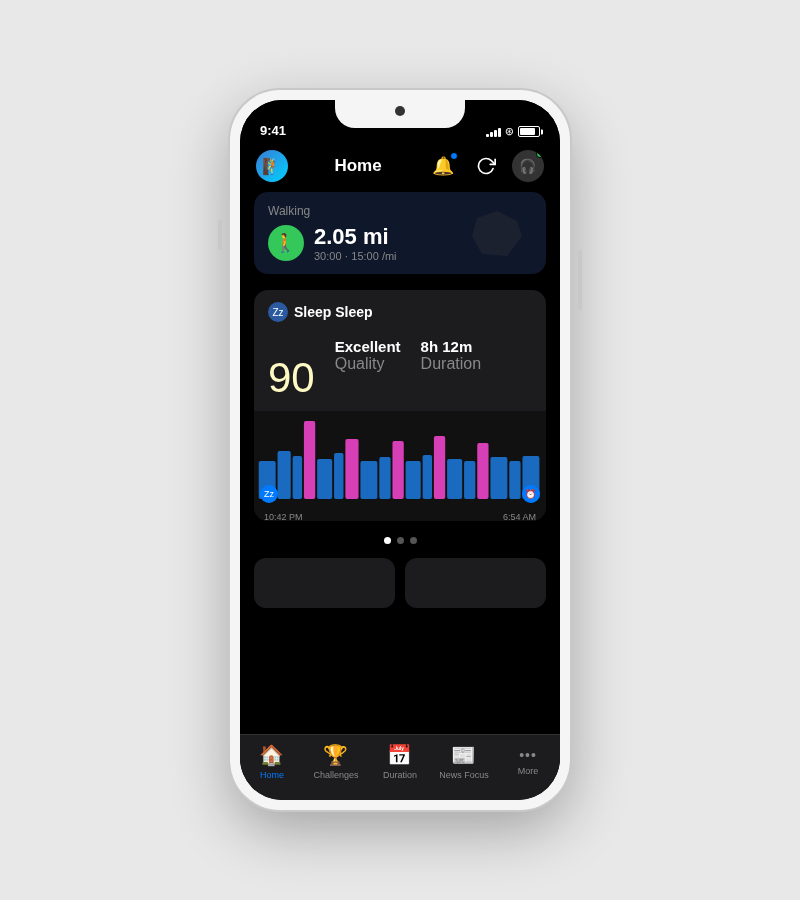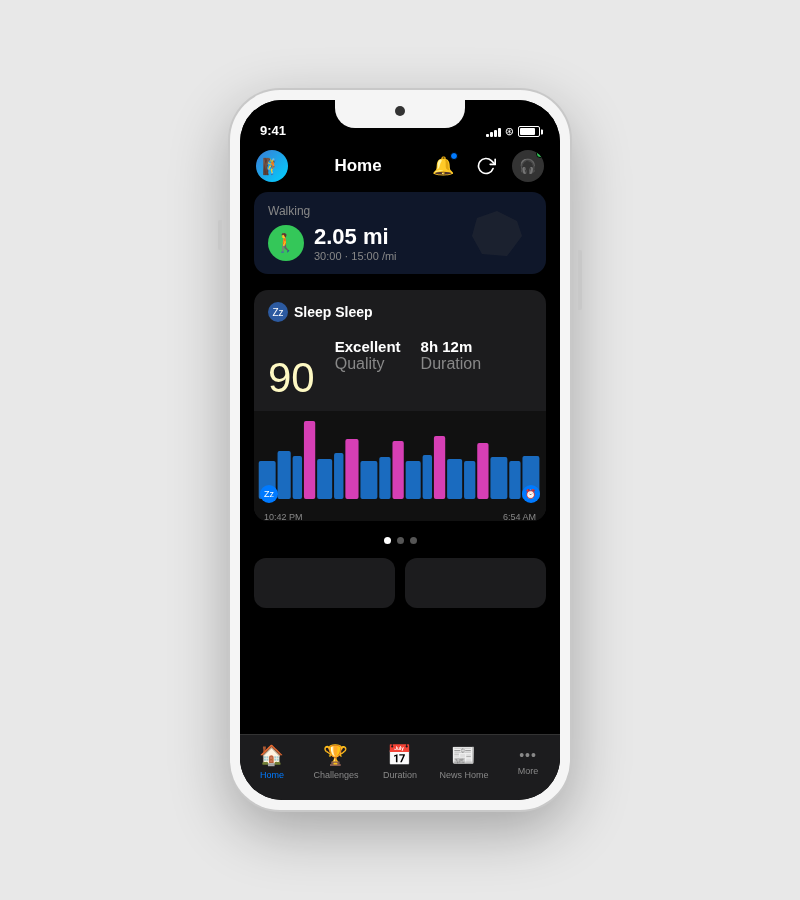--- a/index.html
+++ b/index.html
@@ -577,21 +577,21 @@
       <div class="tab-item tab-inactive">
         <span class="tab-icon">🏆</span>
         <span class="tab-label">Challenges</span>
       </div>
       <div class="tab-item tab-inactive">
         <span class="tab-icon">📅</span>
         <span class="tab-label">Duration</span>
       </div>
       <div class="tab-item tab-inactive">
         <span class="tab-icon">📰</span>
-        <span class="tab-label">News Home</span>
+        <span class="tab-label">News Focus</span>
       </div>
       <div class="tab-item tab-inactive">
         <span class="tab-icon" style="font-size:14px; letter-spacing:1px;">•••</span>
         <span class="tab-label">More</span>
       </div>
     </div>
   </div>
 </div>
 
 </body></html>

